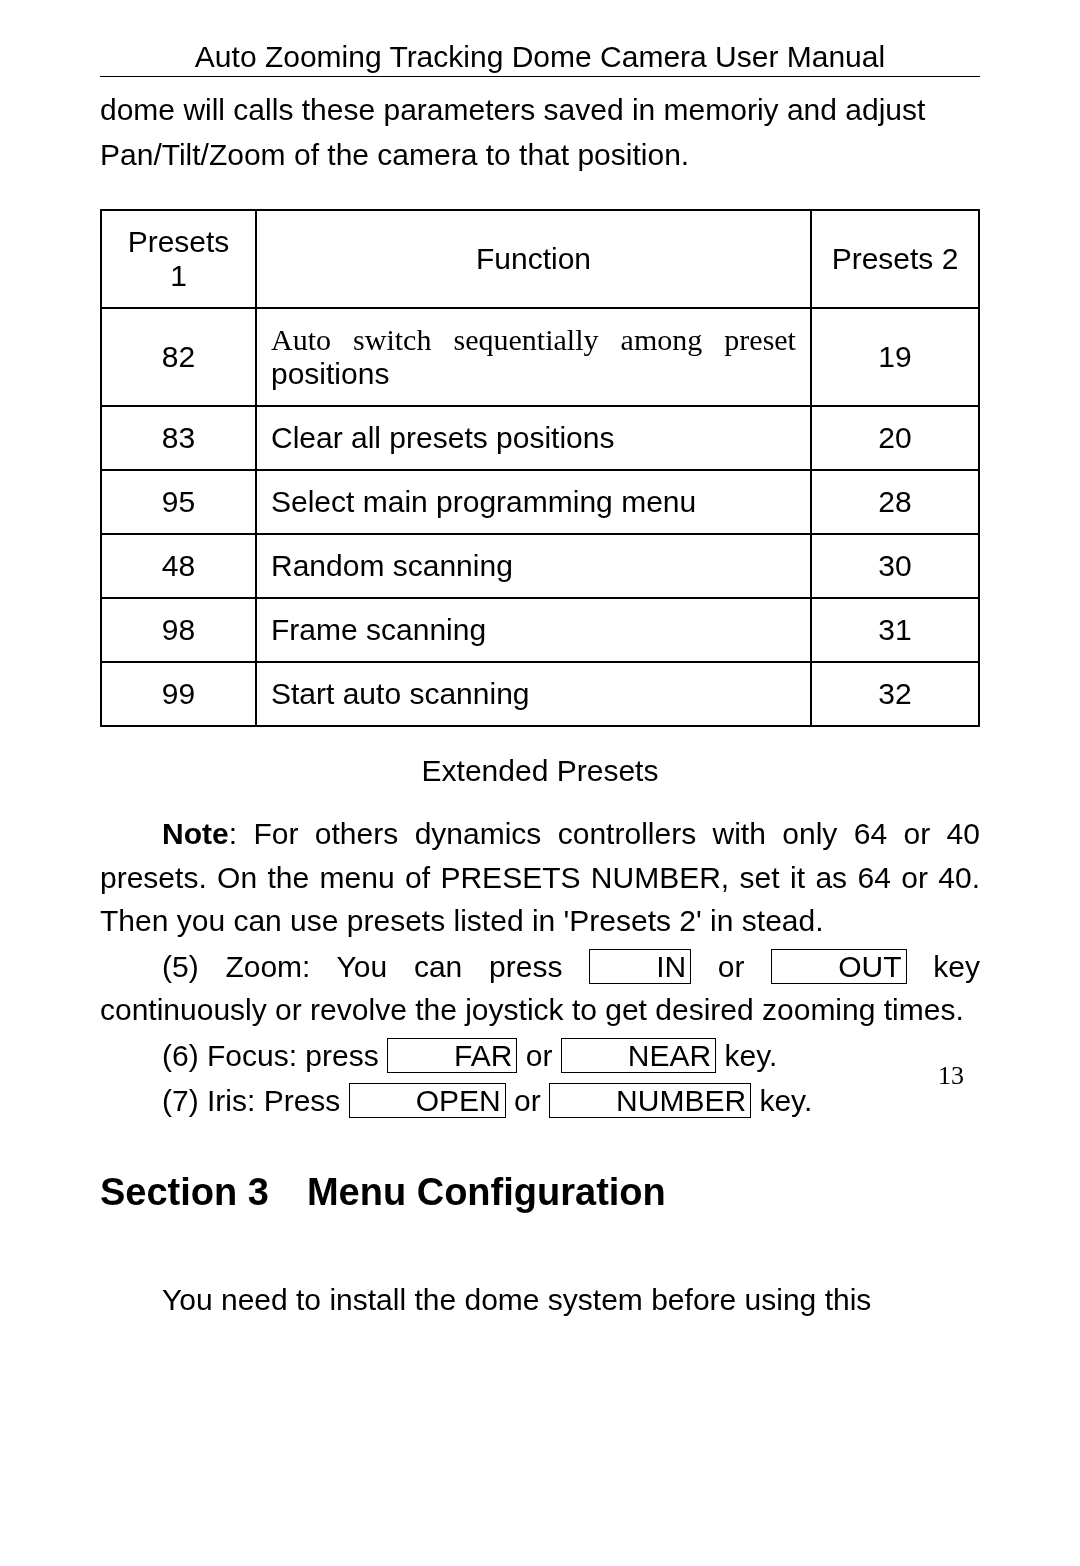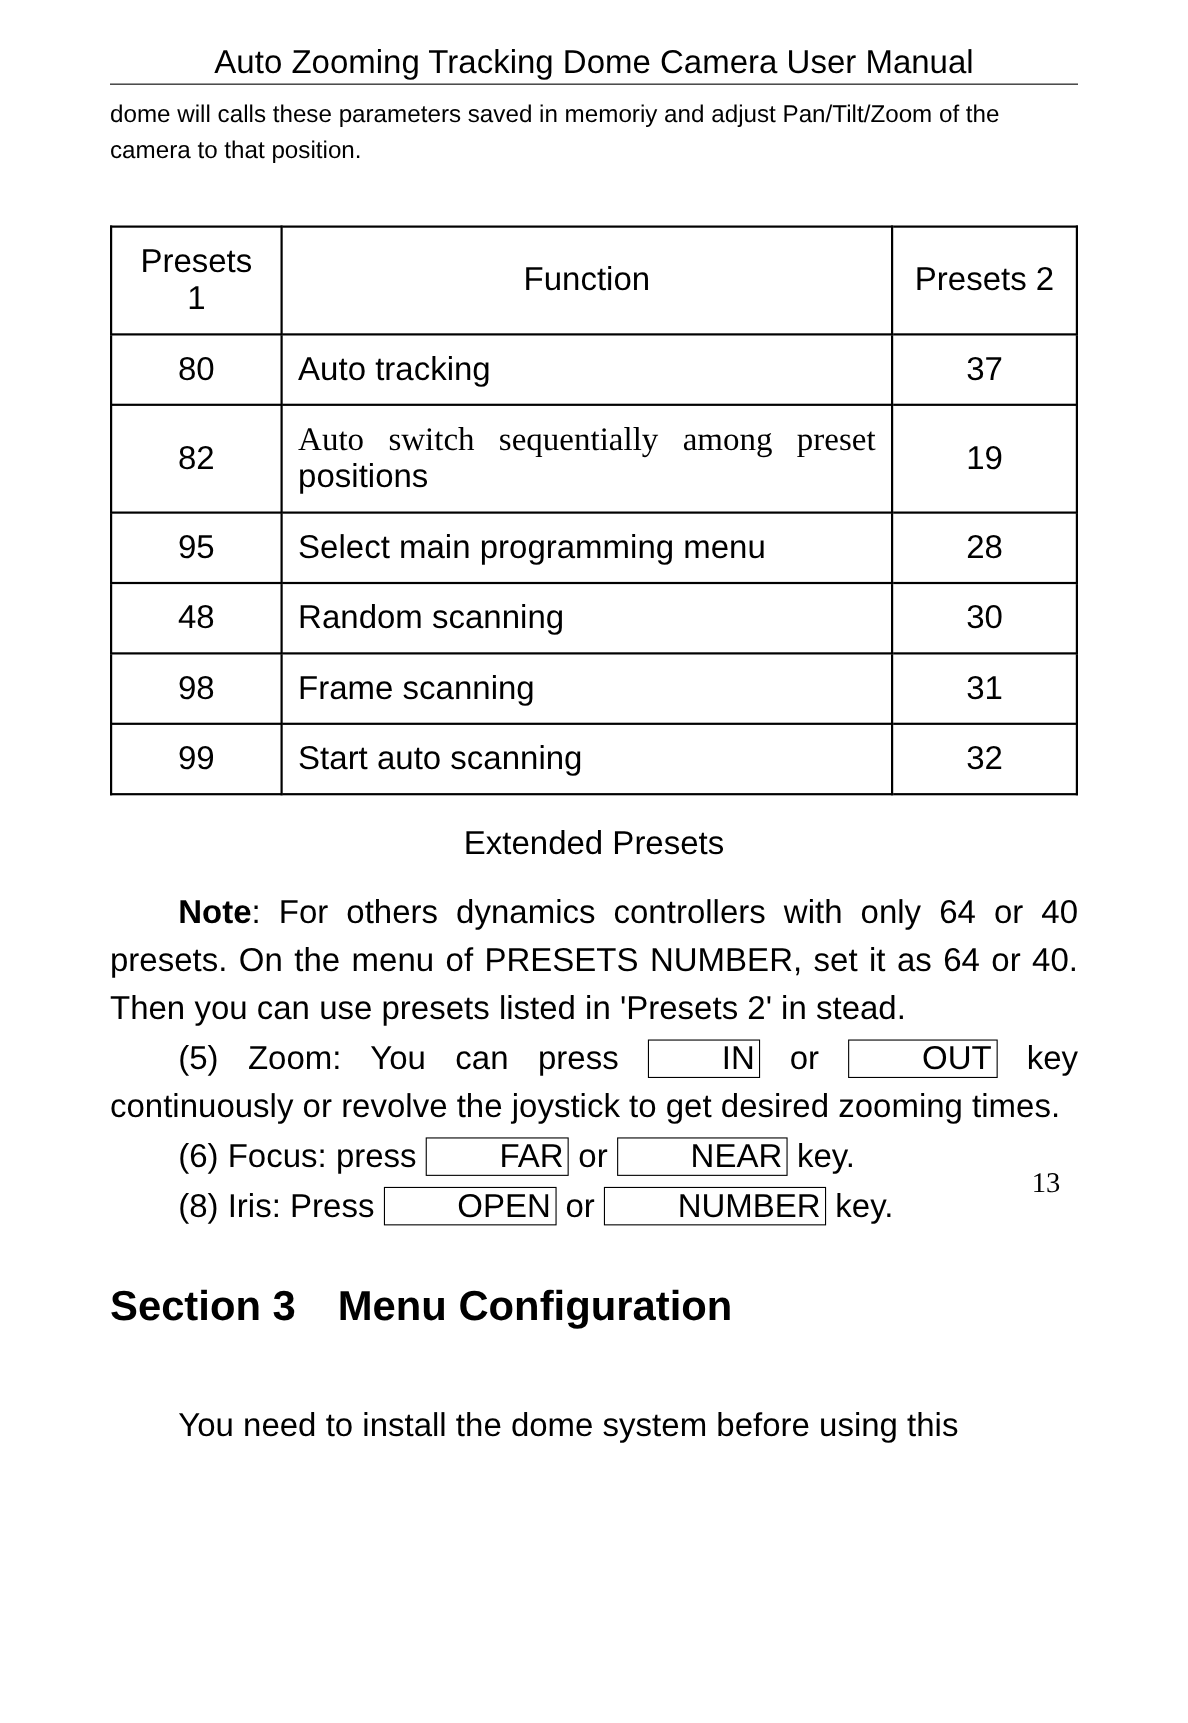--- a/index.html
+++ b/index.html
@@ -24,23 +24,23 @@
     font-size: 30px;
     text-align: center;
     margin-bottom: 2px;
   }
   .header-rule {
     border: none;
     border-top: 1.5px solid #000;
     margin-bottom: 10px;
   }
   .intro-text {
-    font-size: 22px;
+    font-size: 30px;
     line-height: 1.5;
-    margin-bottom: 52px;
+    margin-bottom: 32px;
   }
   table.presets {
     width: 100%;
     border-collapse: collapse;
     margin-bottom: 27px;
   }
   table.presets th,
   table.presets td {
     border: 2px solid #000;
     font-size: 30px;
@@ -123,42 +123,42 @@
 
   <table class="presets">
     <thead>
       <tr>
         <th class="col-p1">Presets 1</th>
         <th class="col-fn" style="text-align:center;">Function</th>
         <th class="col-p2">Presets 2</th>
       </tr>
     </thead>
     <tbody>
-      <tr>
-        <td class="col-p1">80</td>
-        <td class="col-fn">Auto tracking</td>
-        <td class="col-p2">37</td>
-      </tr>
       <tr>
         <td class="col-p1">82</td>
         <td class="col-fn">
           <div class="row2-fn">
             <span class="line1">
               <span>Auto</span>
               <span>switch</span>
               <span>sequentially</span>
               <span>among</span>
               <span>preset</span>
             </span>
             <span>positions</span>
           </div>
         </td>
         <td class="col-p2">19</td>
       </tr>
       <tr>
+        <td class="col-p1">83</td>
+        <td class="col-fn">Clear all presets positions</td>
+        <td class="col-p2">20</td>
+      </tr>
+      <tr>
         <td class="col-p1">95</td>
         <td class="col-fn">Select main programming menu</td>
         <td class="col-p2">28</td>
       </tr>
       <tr>
         <td class="col-p1">48</td>
         <td class="col-fn">Random scanning</td>
         <td class="col-p2">30</td>
       </tr>
       <tr>
@@ -182,21 +182,21 @@
 
   <p class="body-para indent">
     <span>(5) Zoom: You can press </span><span class="keycap">IN</span><span> or </span><span class="keycap">OUT</span><span> key continuously or revolve the joystick to get desired zooming times.</span>
   </p>
 
   <p class="body-para indent" style="text-align:center;">
     <span>(6) Focus: press </span><span class="keycap">FAR</span><span> or </span><span class="keycap">NEAR</span><span> key.</span>
   </p>
 
   <p class="body-para indent" style="text-align:left;">
-    <span>(8) Iris: Press </span><span class="keycap">OPEN</span><span> or </span><span class="keycap">NUMBER</span><span> key.</span>
+    <span>(7) Iris: Press </span><span class="keycap">OPEN</span><span> or </span><span class="keycap">NUMBER</span><span> key.</span>
   </p>
 
   <h2 class="section-title">Section 3 Menu Configuration</h2>
 
   <p class="body-para indent">You need to install the dome system before using this</p>
 
   <div class="page-number">13</div>
 </div>
 
 </body></html>

